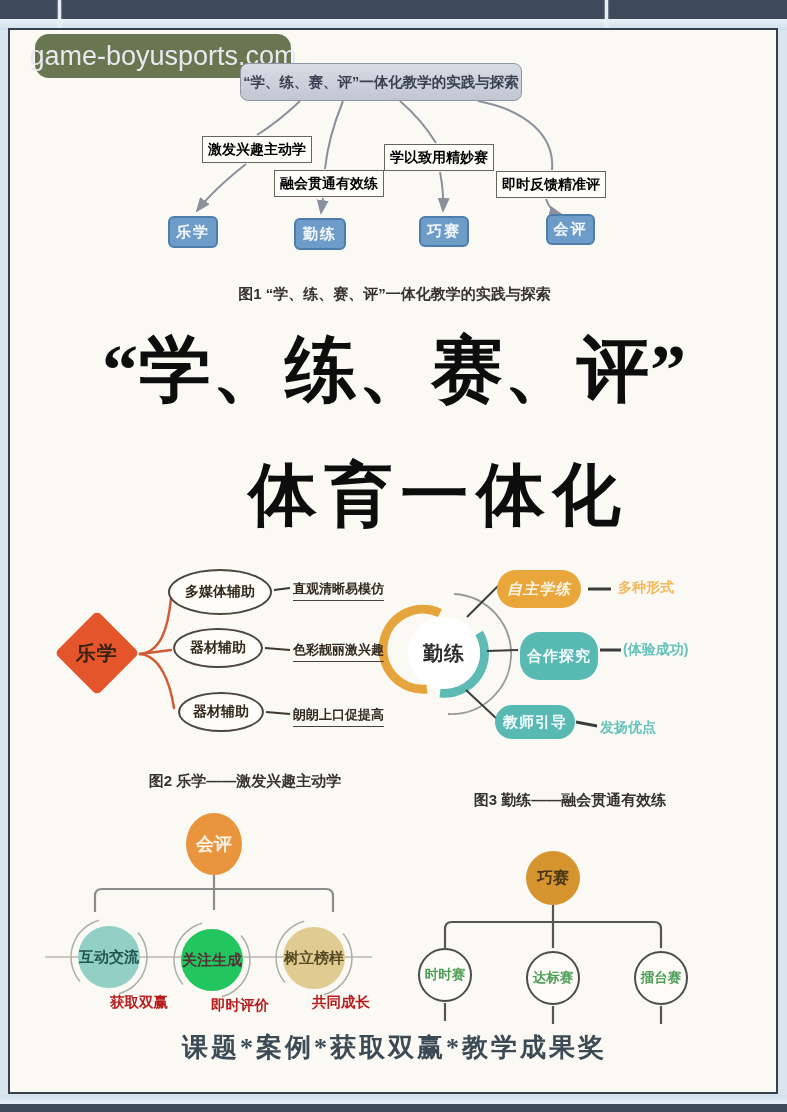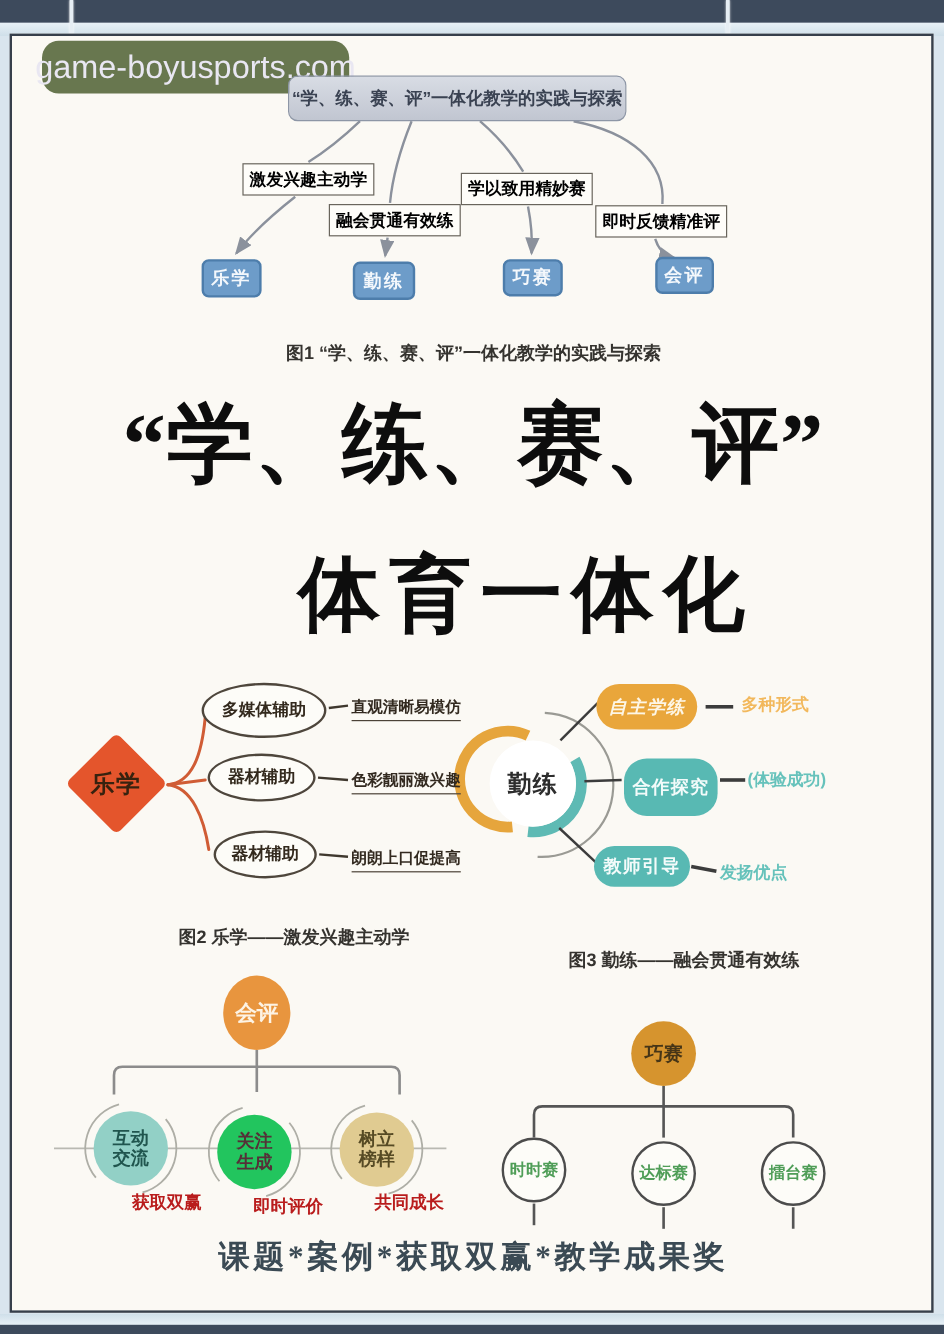--- a/index.html
+++ b/index.html
@@ -55,21 +55,21 @@
     padding-bottom:2px;white-space:nowrap;}
   .pillO{background:#e9a63b;color:#fdf6e6;font-style:italic;}
   .pillT{background:#58b9b3;color:#f3fbfa;}
   .pill{border-radius:19px;font-size:15px;font-weight:700;letter-spacing:1px;
     display:flex;align-items:center;justify-content:center;white-space:nowrap;}
   .qcirc{left:398px;top:587px;width:72px;height:72px;border-radius:50%;background:#ffffff;
     display:flex;align-items:center;justify-content:center;font-size:20px;font-weight:700;color:#2d2d2d;letter-spacing:1px;}
   .cnote{font-size:14px;font-weight:700;white-space:nowrap;}
   .rootellipse{left:176px;top:783px;width:56px;height:62px;border-radius:50%;background:#e8953e;
     color:#fdf3e4;font-size:18px;font-weight:700;display:flex;align-items:center;justify-content:center;}
-  .ecirc{width:62px;height:62px;border-radius:50%;display:flex;flex-direction:column;
+  .ecirc{width:62px;height:62px;border-radius:50%;display:flex;
     align-items:center;justify-content:center;font-size:15px;font-weight:700;line-height:1.15;}
   .elabel{font-size:14.5px;font-weight:700;color:#b91c1c;text-align:center;width:100px;white-space:nowrap;}
   .qsroot{left:516px;top:821px;width:54px;height:54px;border-radius:50%;background:#d6942e;
     color:#463517;font-size:16px;font-weight:700;display:flex;align-items:center;justify-content:center;}
   .scirc{width:54px;height:54px;border-radius:50%;background:#fdfcf8;border:2.5px solid #4c4c4c;
     box-sizing:border-box;color:#4f9d57;font-size:13.5px;font-weight:700;
     display:flex;align-items:center;justify-content:center;}
   .footer{left:0;top:1000px;width:769px;text-align:center;font-family:"Liberation Serif",serif;
     font-size:26px;font-weight:600;color:#3b4a54;letter-spacing:3px;white-space:nowrap;}
 </style>

